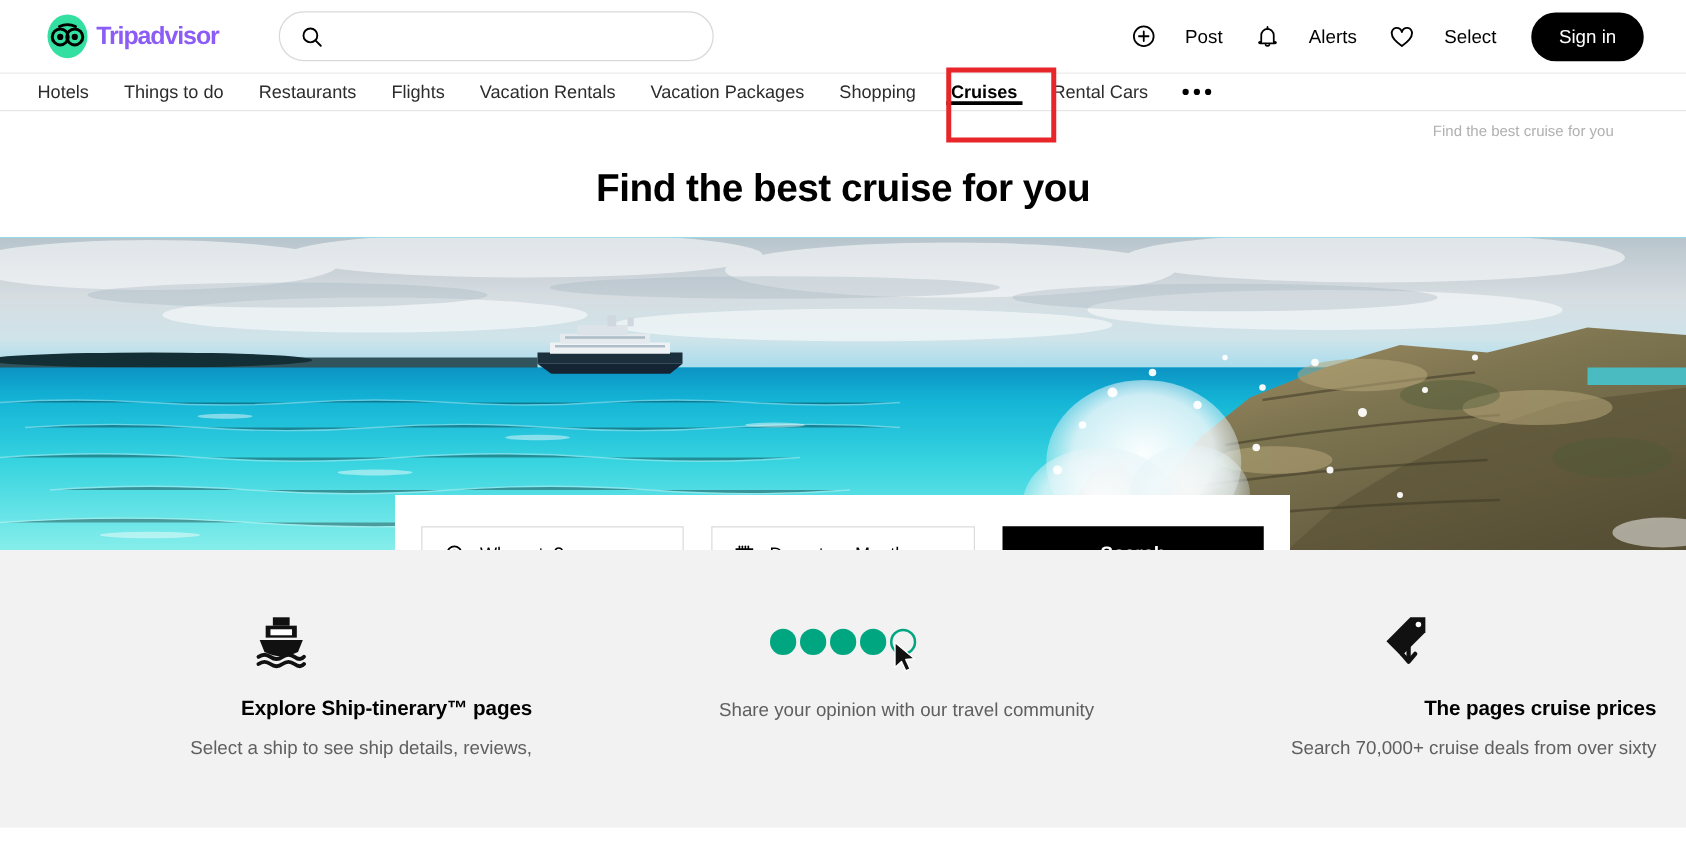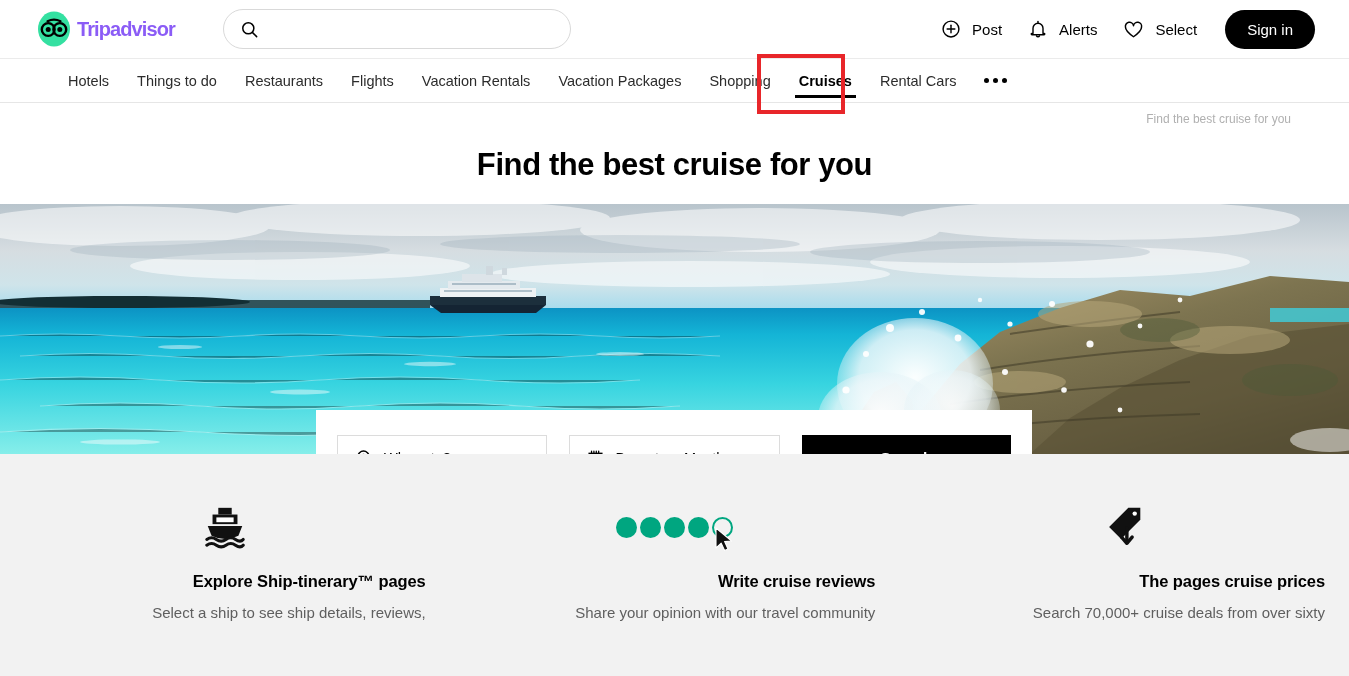--- a/index.html
+++ b/index.html
@@ -75,21 +75,21 @@
   .header-right {
     margin-left: auto;
     display: flex;
     align-items: center;
     gap: 26px;
   }
 
   .hr-item {
     display: flex;
     align-items: center;
-    gap: 11px;
+    gap: 23px;
     font-size: 15px;
     color: #000;
     cursor: pointer;
     white-space: nowrap;
   }
 
   .signin-btn {
     background: #000000;
     color: #ffffff;
     font-size: 15px;
@@ -97,26 +97,26 @@
     border: none;
     border-radius: 22px;
     padding: 11px 22px;
     cursor: pointer;
     font-family: "Liberation Sans", sans-serif;
     margin-left: 2px;
   }
 
   
   .navbar {
-    height: 45px;
+    height: 31px;
     border-top: 1px solid #ebebeb;
     border-bottom: 1px solid #e6e6e6;
     display: flex;
     align-items: stretch;
-    padding: 0 52px;
+    padding: 0 14px;
     position: relative;
     background: #fff;
   }
 
   .nav-item {
     display: flex;
     align-items: center;
     padding: 0 14px;
     font-size: 14.5px;
     color: #2c2c2c;
@@ -580,21 +580,20 @@
         <span class="bub"></span>
         <span class="bub"></span>
         <span class="bub"></span>
         <span class="bub"></span>
         <span class="bub empty"></span>
         <svg class="cursor-arrow" width="22" height="26" viewBox="0 0 22 26">
           <path d="M2 1 L2 21 L7.2 16.2 L10.6 23.6 L14 22 L10.6 14.6 L17.6 14 Z" fill="#111" stroke="#fff" stroke-width="1.1" stroke-linejoin="round"></path>
         </svg>
       </div>
     </div>
-    <div class="feature-title">Write cruise reviews</div>
     <div class="feature-desc">Share your opinion with our travel community</div>
   </div>
 
   <div class="feature">
     <div class="feature-icon">
       <svg width="46" height="46" viewBox="0 0 48 48">
         <path d="M28.5 4 L41 4 L41 16.5 L21 36.5 L8.5 24 Z" fill="#111"></path>
         <circle cx="35.2" cy="10" r="2.3" fill="#fff"></circle>
         <line x1="27" y1="25" x2="27" y2="40" stroke="#111" stroke-width="3.6" stroke-linecap="round"></line>
         <path d="M21.5 34.5 L27 41 L32.5 34.5" fill="none" stroke="#111" stroke-width="3.6" stroke-linecap="round" stroke-linejoin="round"></path>

